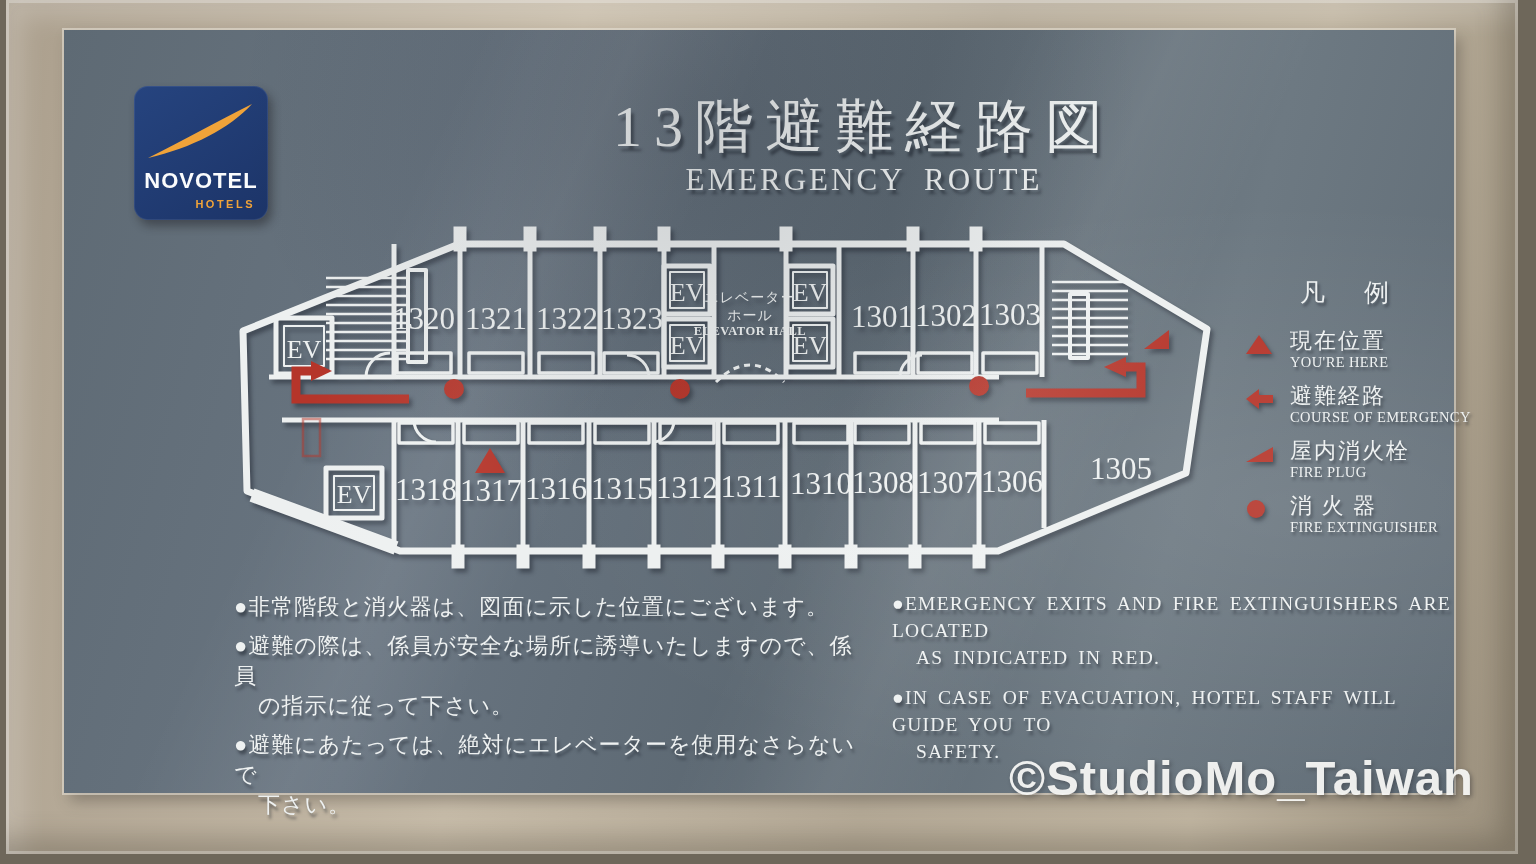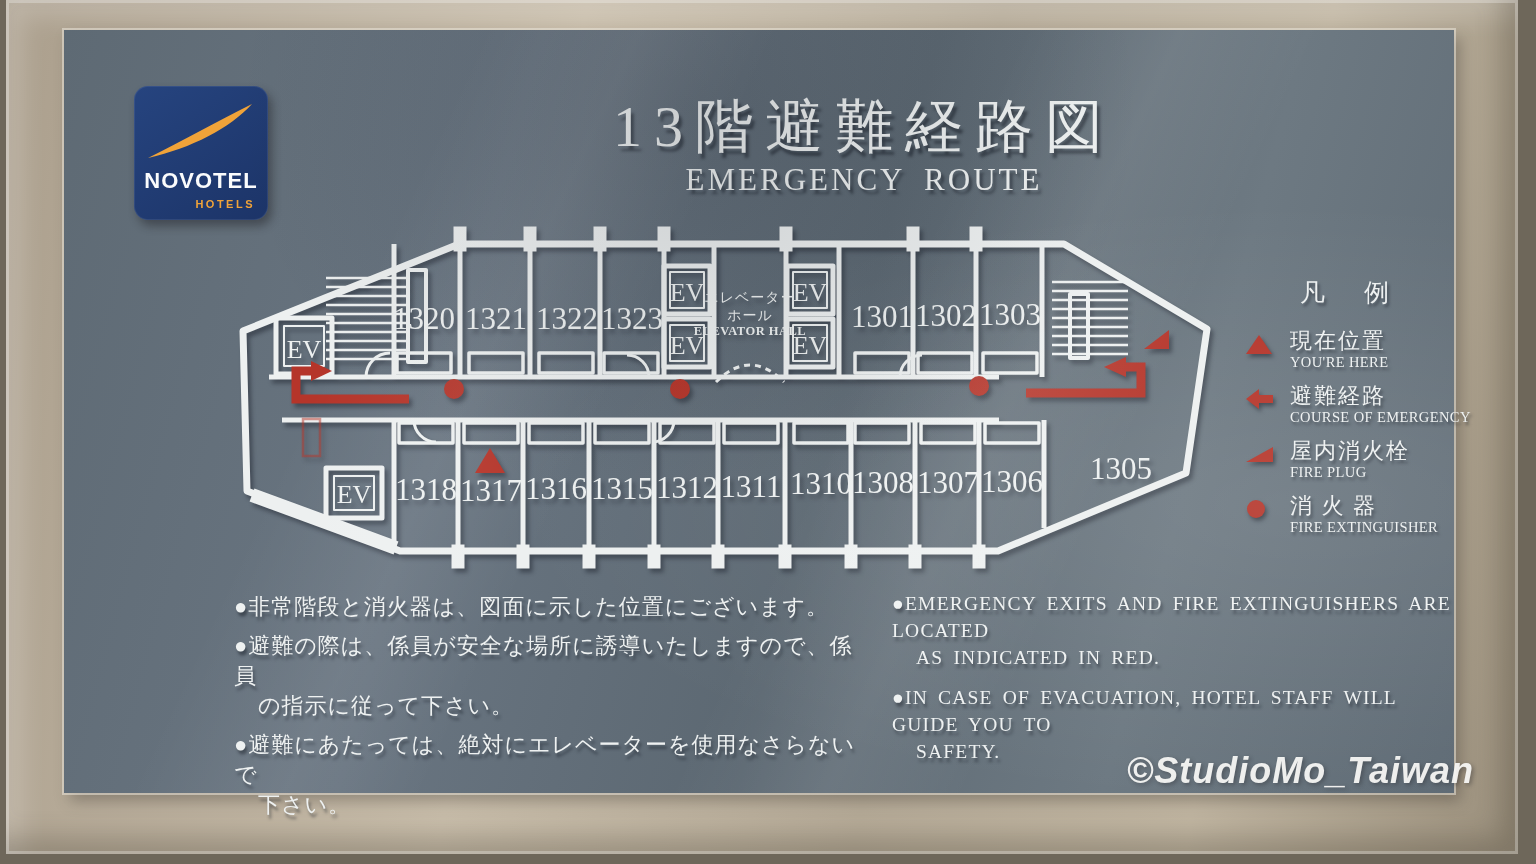--- a/index.html
+++ b/index.html
@@ -83,22 +83,22 @@
     line-height:30px;letter-spacing:1px;text-shadow:2px 4px 3px rgba(22,27,37,.5);}
   .notes-en{position:absolute;left:828px;top:560px;width:580px;font-size:19.5px;
     line-height:27px;letter-spacing:1.2px;word-spacing:4px;
     text-shadow:2px 4px 3px rgba(22,27,37,.5);}
   .note-line.indent{padding-left:24px;}
   .note-line.gap{margin-top:9px;}
   .notes-en .note-line.gap{margin-top:13px;}
   
   .watermark{
     position:absolute;right:62px;top:750px;
-    font-family:"Liberation Sans",sans-serif;font-style:italic;font-weight:bold;
-    font-size:36px;color:rgba(250,250,248,.93);letter-spacing:1px;
+    font-family:"Liberation Sans",sans-serif;font-weight:bold;
+    font-size:49px;color:rgba(250,250,248,.93);letter-spacing:1px;
     text-shadow:2px 2px 4px rgba(40,40,45,.4);
   }
 </style>
 </head>
 <body>
 
 <div class="photo">
   <div class="frame"></div>
 
   <div class="panel">

